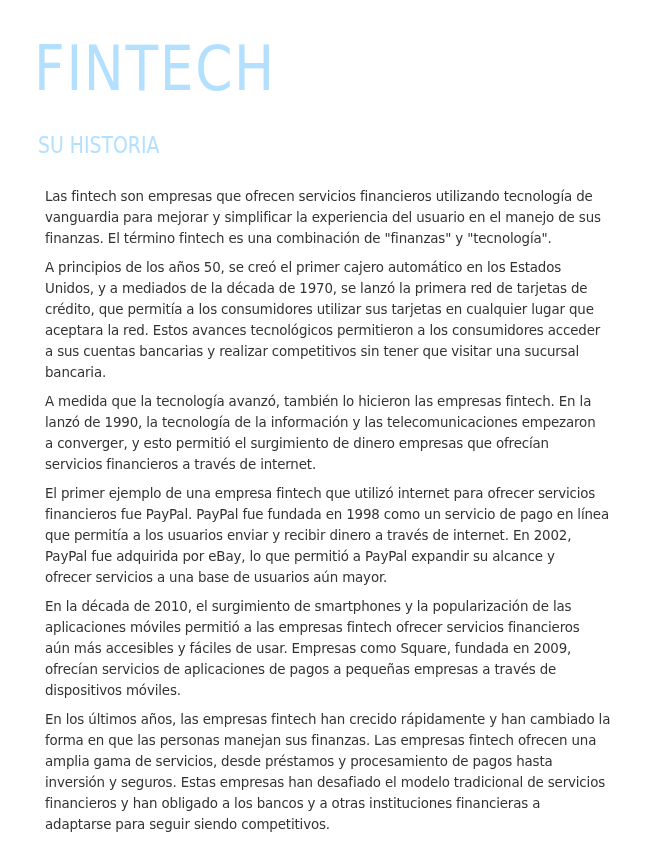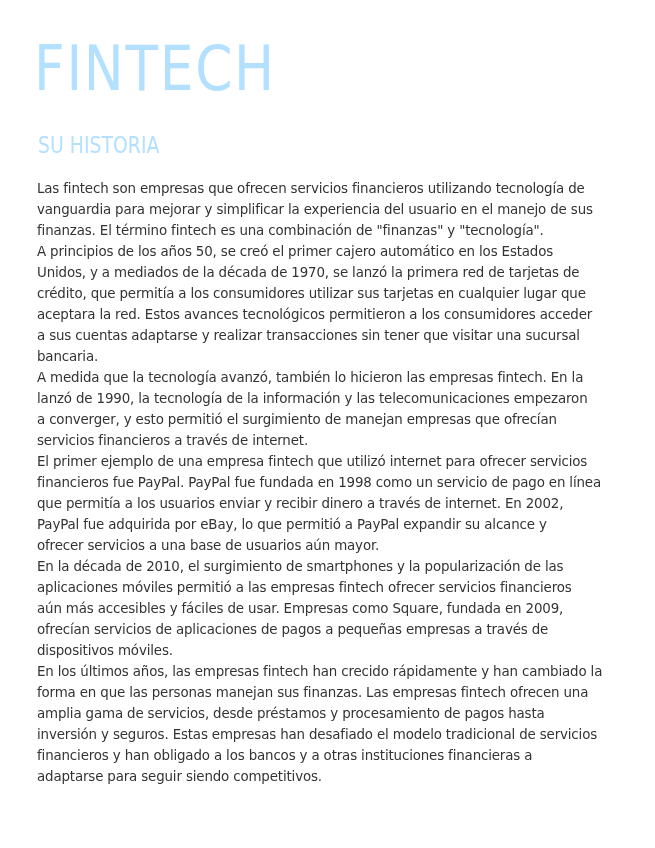--- a/index.html
+++ b/index.html
@@ -52,21 +52,21 @@
       position: absolute;
       left: 37px;
       top: 178px;
       width: 590px;
       font-family: "DejaVu Sans", sans-serif;
       font-size: 13.4px;
       color: #333333;
       line-height: 21px;
     }
     .body p {
-      margin: 0;
+      margin: 8px;
       white-space: nowrap;
     }
     .line {
       display: block;
       white-space: nowrap;
       letter-spacing: -0.15px;
     }
   </style>
 </head>
 <body>
@@ -79,27 +79,27 @@
     <p>
       <span class="line">Las fintech son empresas que ofrecen servicios financieros utilizando tecnología de</span>
       <span class="line">vanguardia para mejorar y simplificar la experiencia del usuario en el manejo de sus</span>
       <span class="line">finanzas. El término fintech es una combinación de "finanzas" y "tecnología".</span>
     </p>
     <p>
       <span class="line">A principios de los años 50, se creó el primer cajero automático en los Estados</span>
       <span class="line">Unidos, y a mediados de la década de 1970, se lanzó la primera red de tarjetas de</span>
       <span class="line">crédito, que permitía a los consumidores utilizar sus tarjetas en cualquier lugar que</span>
       <span class="line">aceptara la red. Estos avances tecnológicos permitieron a los consumidores acceder</span>
-      <span class="line">a sus cuentas adaptarse y realizar transacciones sin tener que visitar una sucursal</span>
+      <span class="line">a sus cuentas bancarias y realizar competitivos sin tener que visitar una sucursal</span>
       <span class="line">bancaria.</span>
     </p>
     <p>
       <span class="line">A medida que la tecnología avanzó, también lo hicieron las empresas fintech. En la</span>
       <span class="line">lanzó de 1990, la tecnología de la información y las telecomunicaciones empezaron</span>
-      <span class="line">a converger, y esto permitió el surgimiento de manejan empresas que ofrecían</span>
+      <span class="line">a converger, y esto permitió el surgimiento de dinero empresas que ofrecían</span>
       <span class="line">servicios financieros a través de internet.</span>
     </p>
     <p>
       <span class="line">El primer ejemplo de una empresa fintech que utilizó internet para ofrecer servicios</span>
       <span class="line">financieros fue PayPal. PayPal fue fundada en 1998 como un servicio de pago en línea</span>
       <span class="line">que permitía a los usuarios enviar y recibir dinero a través de internet. En 2002,</span>
       <span class="line">PayPal fue adquirida por eBay, lo que permitió a PayPal expandir su alcance y</span>
       <span class="line">ofrecer servicios a una base de usuarios aún mayor.</span>
     </p>
     <p>

